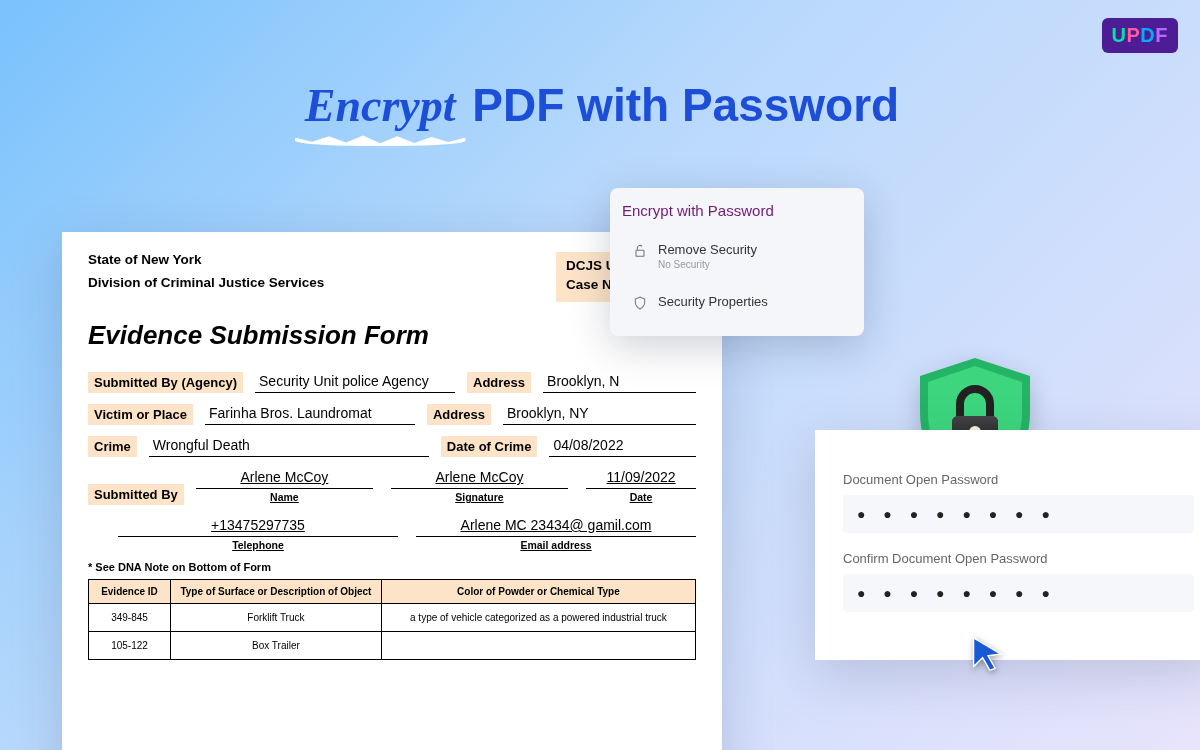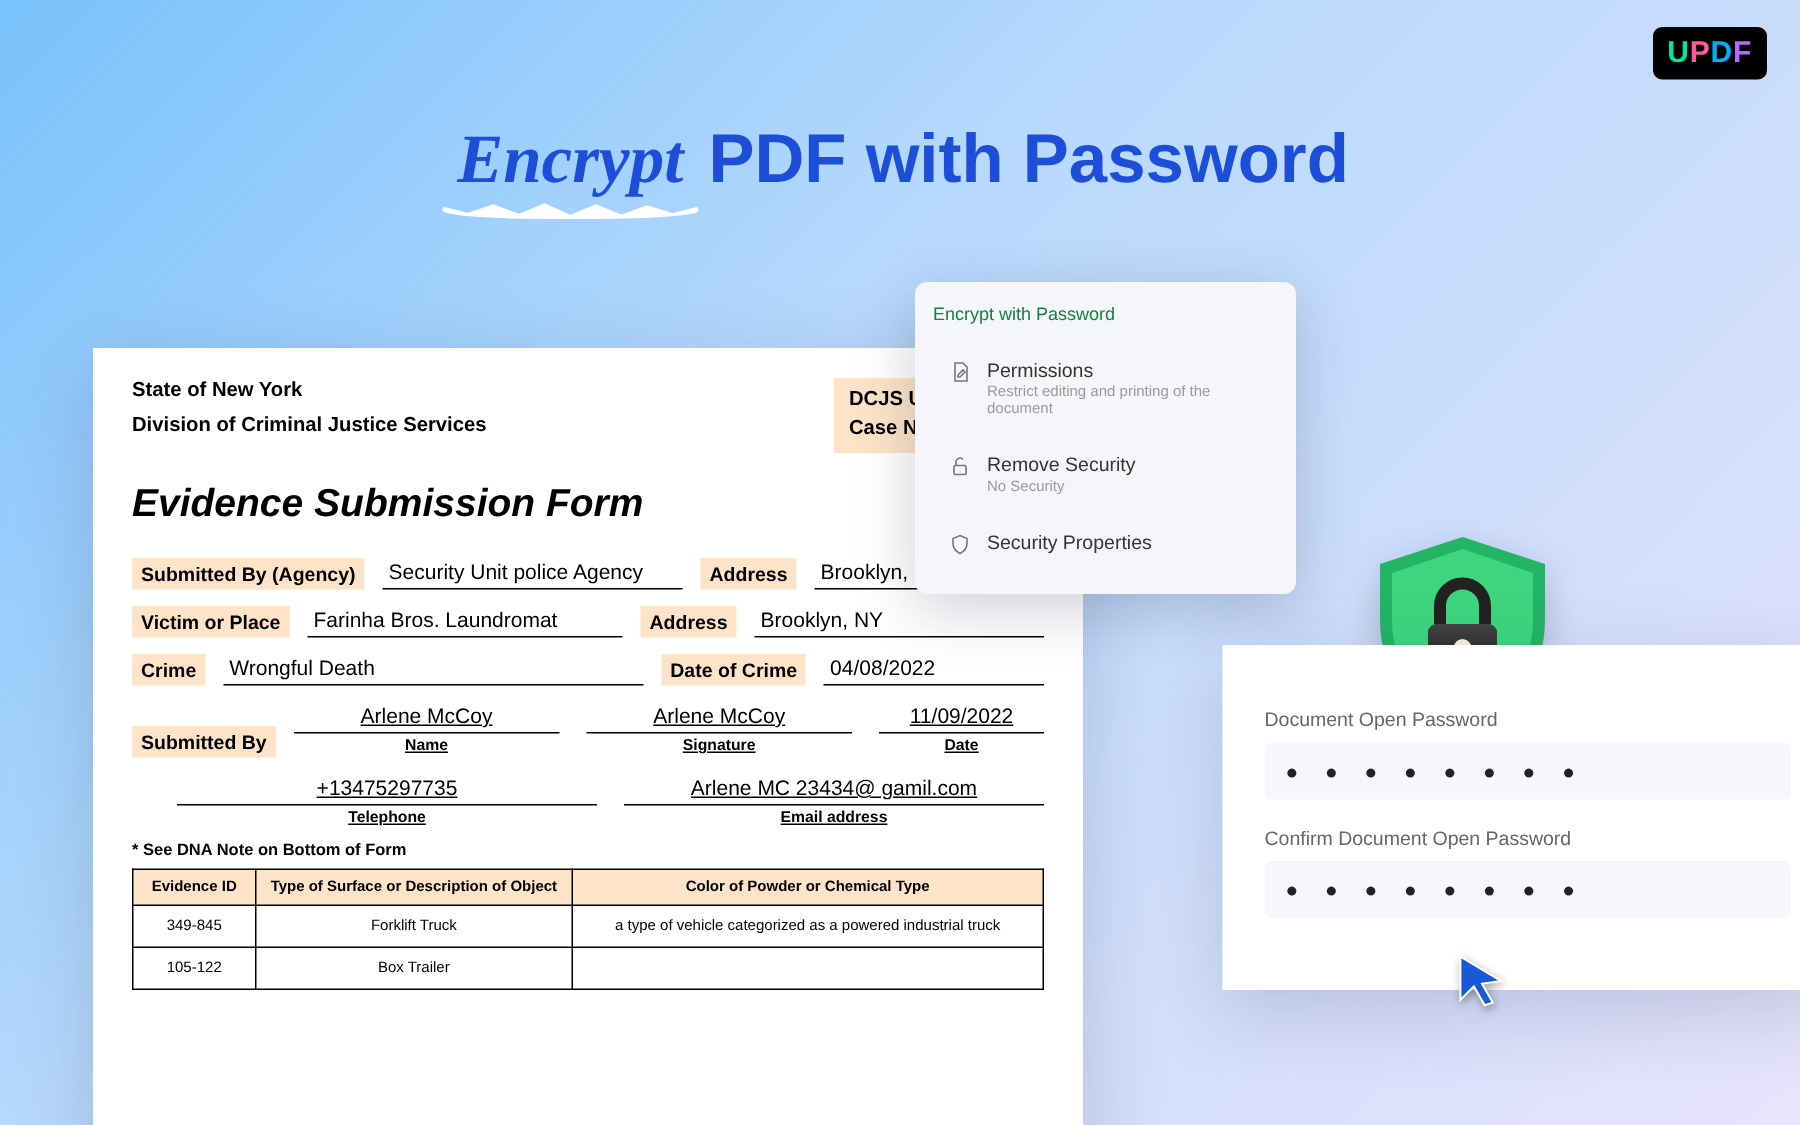--- a/index.html
+++ b/index.html
@@ -4,21 +4,21 @@
 <style>
 * { box-sizing: border-box; margin: 0; padding: 0; }
 body {
   width: 1200px; height: 750px;
   background: linear-gradient(135deg, #79c2fc 0%, #b8d9fc 40%, #e8e4fc 100%);
   font-family: -apple-system, BlinkMacSystemFont, "Segoe UI", Arial, sans-serif;
   position: relative; overflow: hidden;
 }
 .logo {
   position: absolute; top: 18px; right: 22px;
-  background: #000000; padding: 6px 10px; border-radius: 6px;
+  background: #4c1d95; padding: 6px 10px; border-radius: 6px;
   font-weight: 900; font-size: 20px; letter-spacing: 0.5px;
 }
 .logo .u { color: #00e5a4; }
 .logo .p { color: #ff5aa1; }
 .logo .d { color: #00aef5; }
 .logo .f { color: #b56bff; }
 .hero {
   position: absolute; top: 78px; left: 0; right: 0; text-align: center;
   font-size: 46px; font-weight: 800; color: #1d4ed8;
 }
@@ -55,21 +55,21 @@
 .tbl th, .tbl td { border: 1px solid #000; text-align: center; font-size: 10px; }
 .tbl th { background: #fde4c8; font-weight: 700; padding: 6px 4px; }
 .tbl td { padding: 8px 20px; }
 
 
 .panel {
   position: absolute; left: 610px; top: 188px; width: 254px;
   background: #f5f6f9; border-radius: 8px; padding: 14px 12px 10px;
   box-shadow: 0 10px 40px rgba(30,40,70,.22);
 }
-.panel-title { font-size: 12px; color: #15803d; margin-bottom: 14px; }
+.panel-title { font-size: 15px; color: #701a75; margin-bottom: 14px; }
 .opt { display: flex; gap: 10px; padding: 9px 10px; margin-bottom: 6px; border-radius: 6px; align-items: flex-start; }
 .opt.sel { background: #fff; box-shadow: 0 2px 6px rgba(0,0,0,.05); }
 .opt .ico { width: 16px; height: 16px; flex-shrink: 0; margin-top: 1px; }
 .opt .ttl { font-size: 13px; color: #333; font-weight: 500; }
 .opt .sub { font-size: 10px; color: #9a9a9a; margin-top: 2px; }
 
 
 .pwcard {
   position: absolute; left: 815px; top: 430px; width: 407px;
   background: #fff; border-radius: 0; padding: 42px 28px 30px;
@@ -179,30 +179,20 @@
           <td></td>
         </tr>
     </tbody>
   </table>
 </div>
 
 <div class="panel">
   <div class="panel-title">Encrypt with Password</div>
   <div class="opt">
     <svg class="ico" viewBox="0 0 24 24" fill="none" stroke="#777" stroke-width="1.6">
-        <path d="M7 3h8l4 4v14H7z"></path>
-        <path d="M10 15l5-5 2 2-5 5h-2v-2z"></path>
-      </svg>
-    <div>
-        <div class="ttl">Permissions</div>
-        <div class="sub">Restrict editing and printing of the document</div>
-      </div>
-  </div>
-  <div class="opt">
-    <svg class="ico" viewBox="0 0 24 24" fill="none" stroke="#777" stroke-width="1.6">
         <rect x="6" y="11" width="12" height="9" rx="1"></rect>
         <path d="M8 11V7a4 4 0 0 1 7-2"></path>
       </svg>
     <div>
         <div class="ttl">Remove Security</div>
         <div class="sub">No Security</div>
       </div>
   </div>
   <div class="opt">
     <svg class="ico" viewBox="0 0 24 24" fill="none" stroke="#777" stroke-width="1.6">

